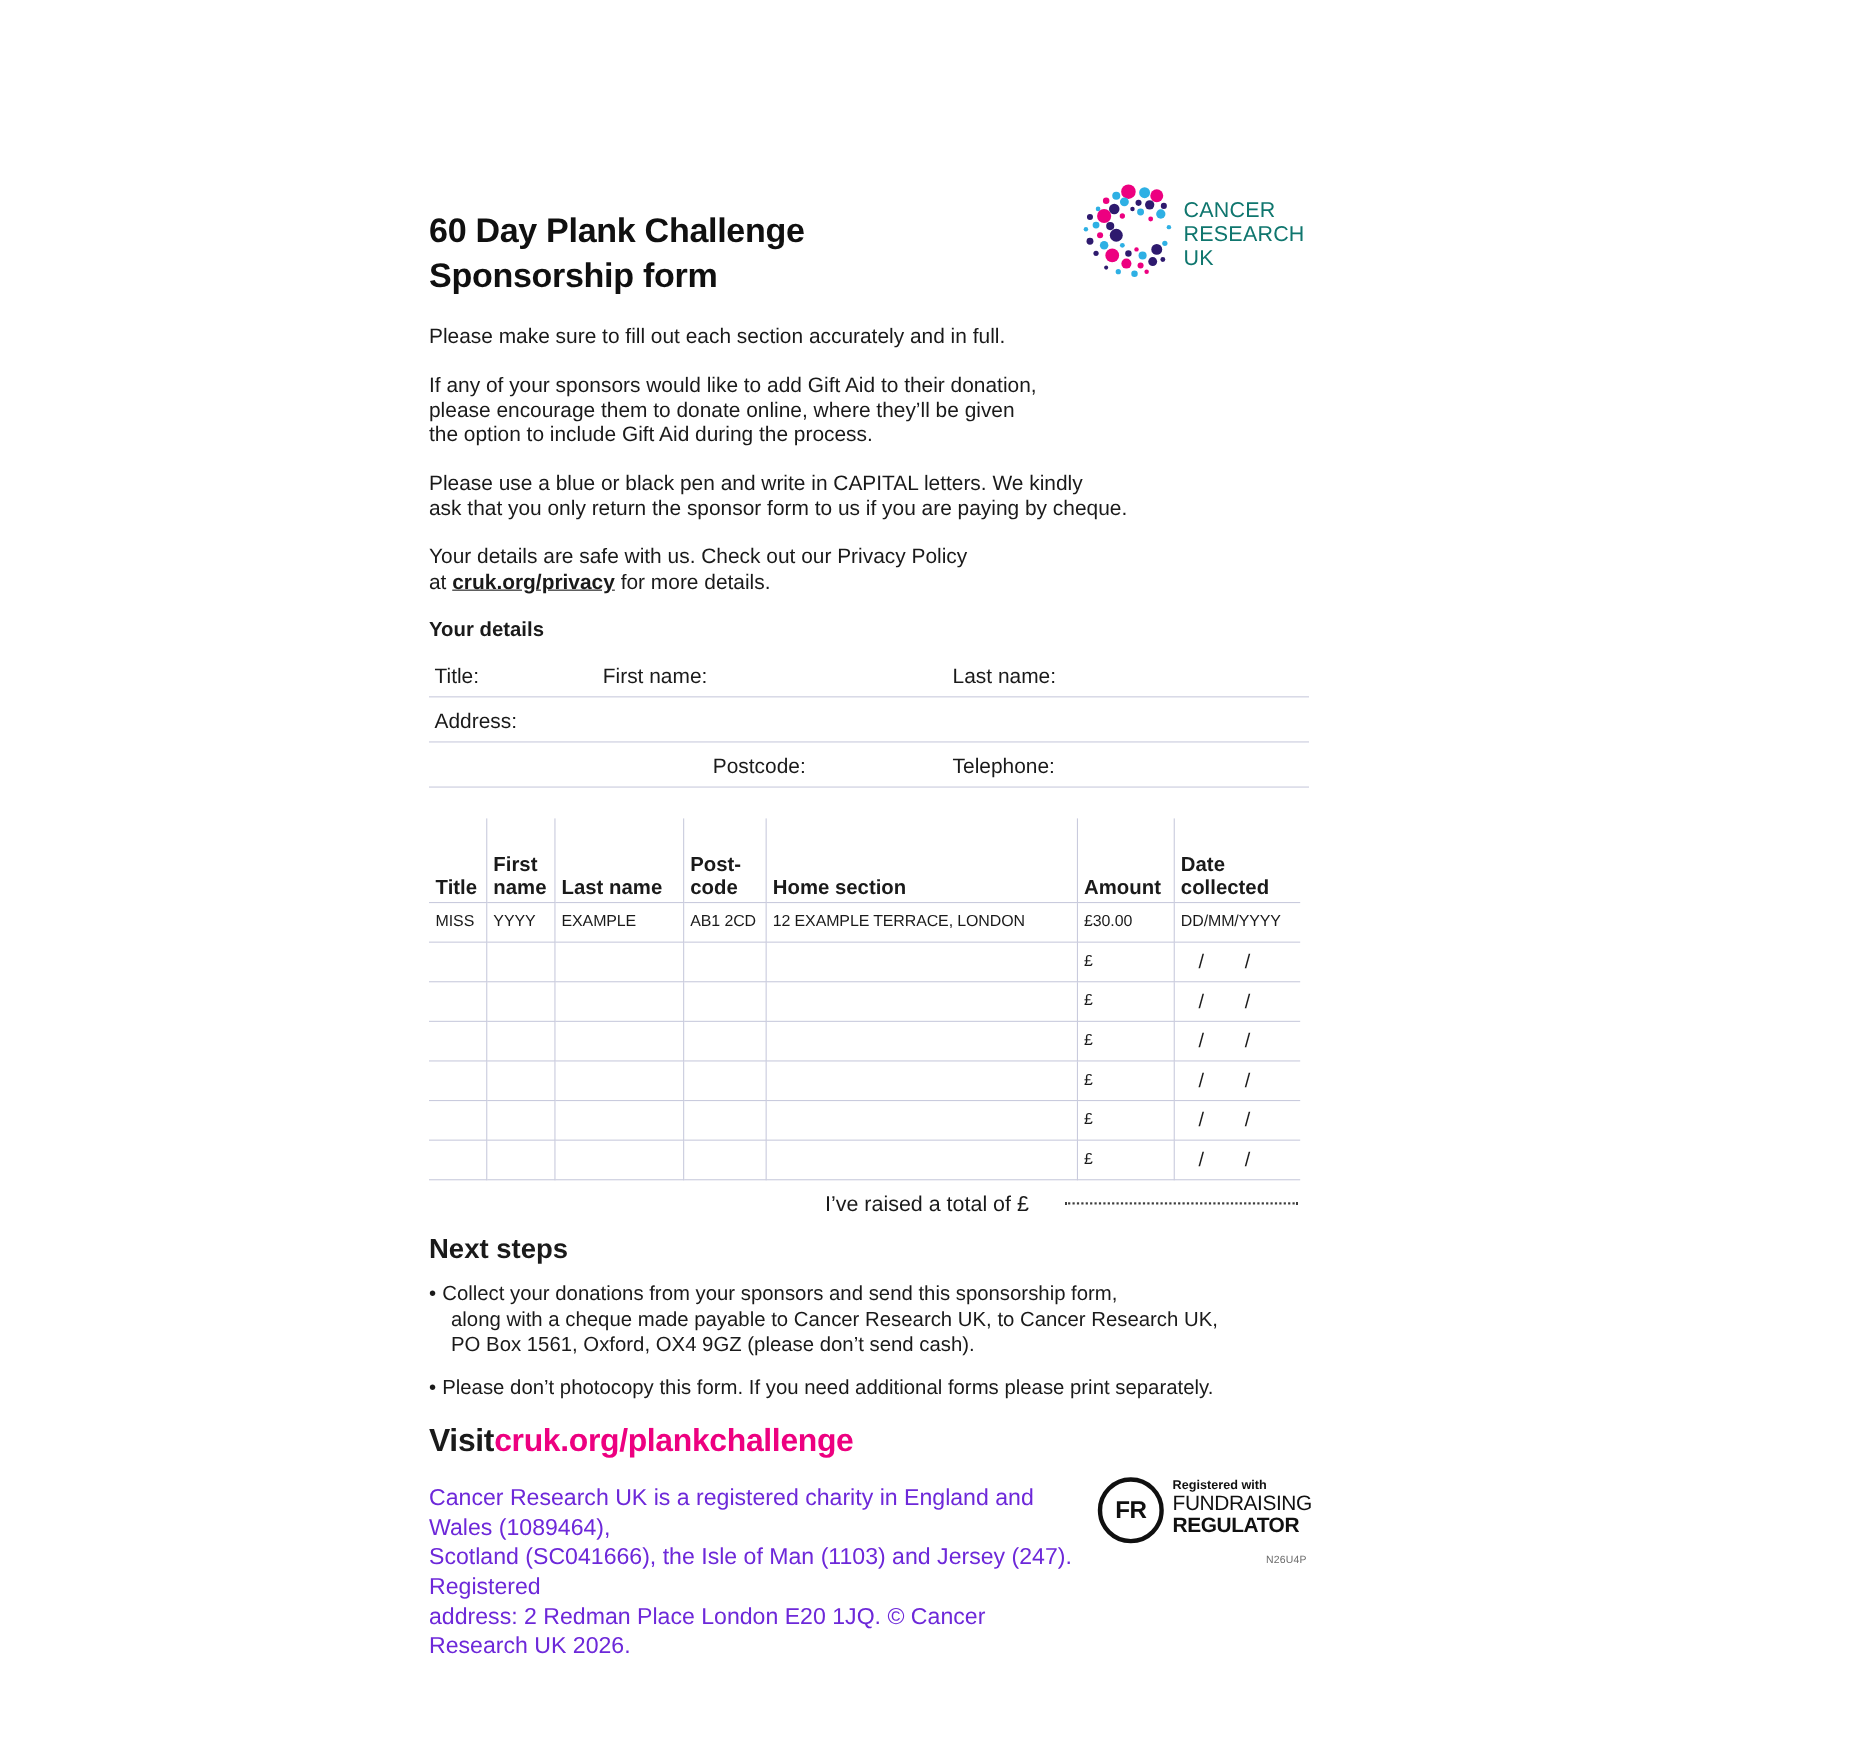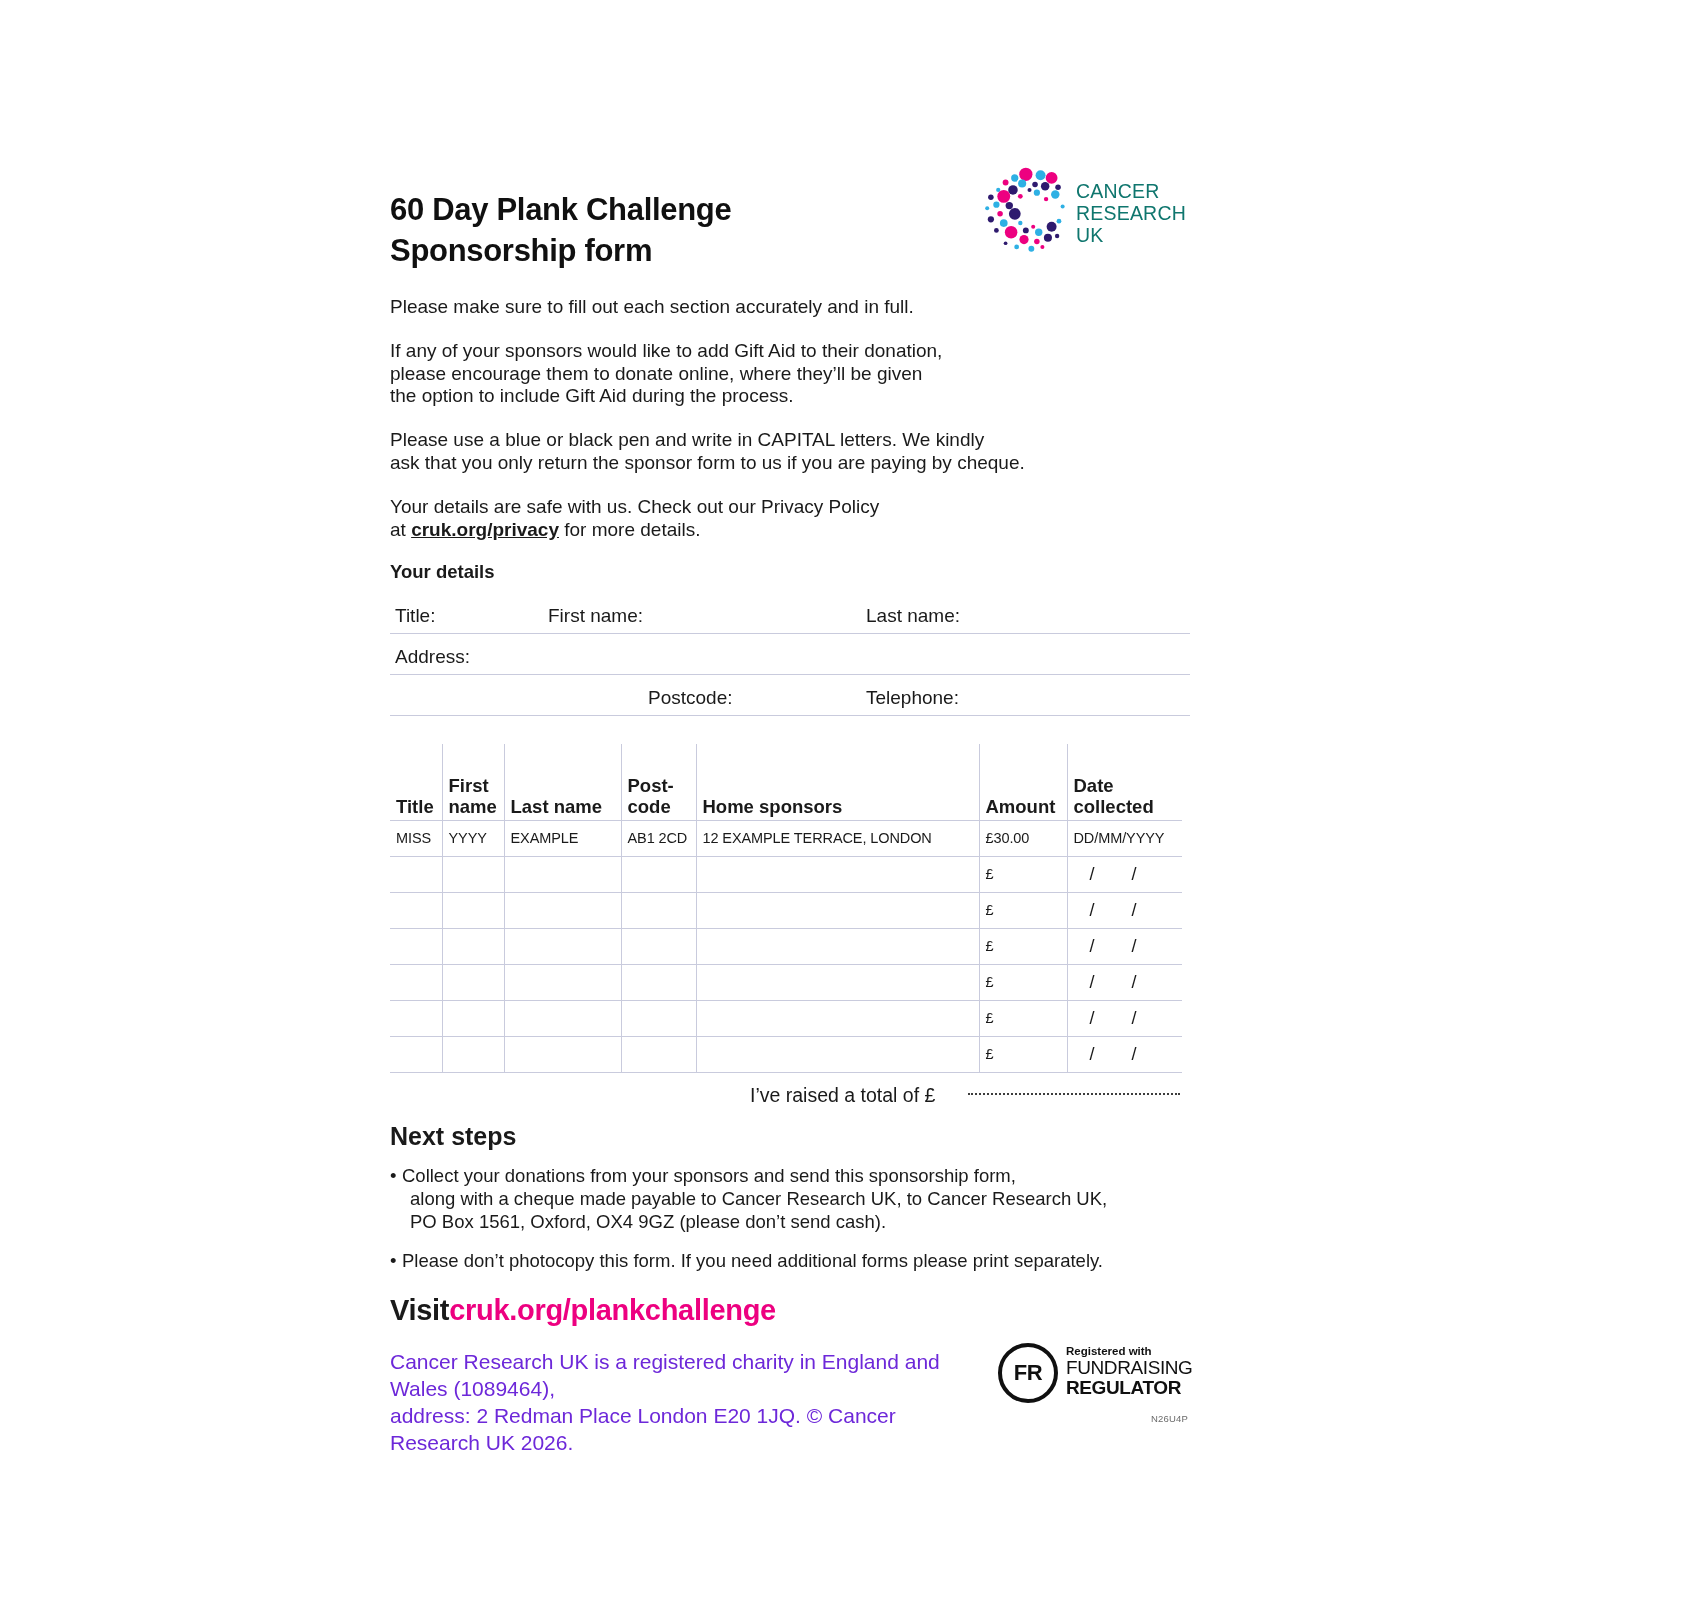--- a/index.html
+++ b/index.html
@@ -371,21 +371,21 @@
         <th>Title</th>
         <th>
           <span style="display:block">First</span>
           <span style="display:block">name</span>
         </th>
         <th>Last name</th>
         <th>
           <span style="display:block">Post-</span>
           <span style="display:block">code</span>
         </th>
-        <th>Home sponsors</th>
+        <th>Home section</th>
         <th>Amount</th>
         <th>
           <span style="display:block">Date</span>
           <span style="display:block">collected</span>
         </th>
       </tr>
     </thead>
     <tbody>
       <tr class="example">
         <td>MISS</td>
@@ -471,20 +471,21 @@
   <div class="bullet">
     <span class="dot">•</span>
     <span class="ln">Please don’t photocopy this form. If you need additional forms please print separately.</span>
   </div>
 
   <div class="visit"><span>Visit</span><a class="url" href="#" style="text-decoration:none">cruk.org/plankchallenge</a></div>
 
   <div class="footer">
     <div class="legal">
       <span class="ln">Cancer Research UK is a registered charity in England and Wales (1089464),</span>
+      <span class="ln">Scotland (SC041666), the Isle of Man (1103) and Jersey (247). Registered</span>
       <span class="ln">address: 2 Redman Place London E20 1JQ. © Cancer Research UK 2026.</span>
     </div>
 
     <div class="fr-badge">
       <div class="fr-circle">
         <span>FR</span>
       </div>
       <div class="fr-text">
         <div class="l1">Registered with</div>
         <div class="l2">FUNDRAISING</div>

